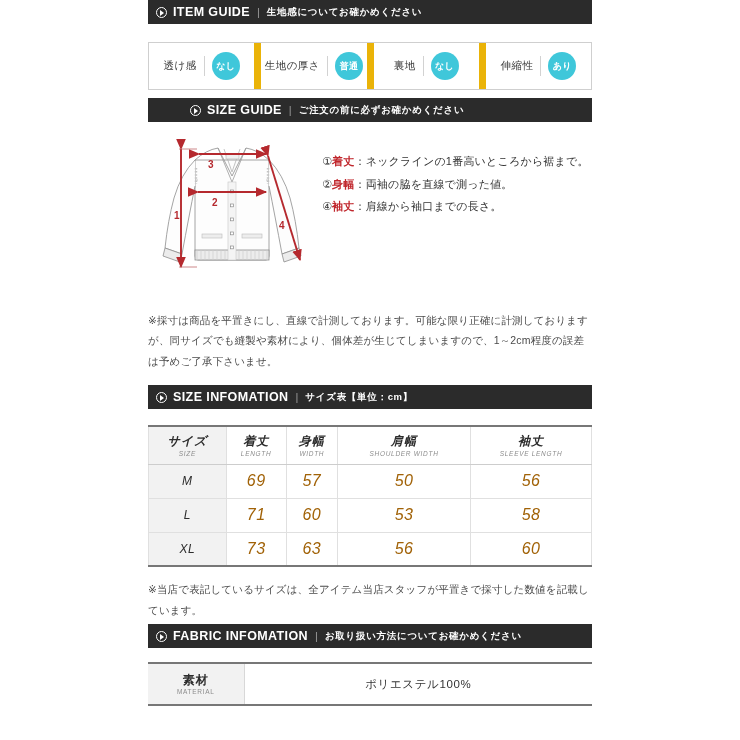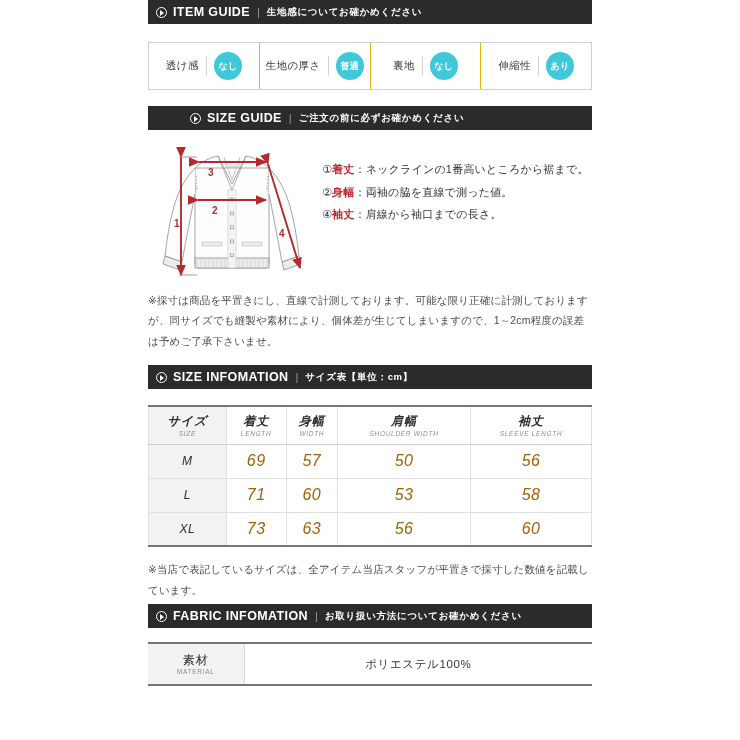--- a/index.html
+++ b/index.html
@@ -64,21 +64,21 @@
     width: 444px;
     height: 48px;
     border: 1px solid #cfcfcf;
     display: flex;
   }
   .feel-cell {
     flex: 1;
     display: flex;
     align-items: center;
     justify-content: center;
-    border-right: 1px solid #eab308;
+    border-right: 7px solid #eab308;
     gap: 7px;
   }
   .feel-cell:last-child { border-right: none; }
   .feel-label {
     font-size: 10.5px;
     color: #3a3a3a;
     letter-spacing: 0.5px;
     white-space: nowrap;
   }
   .feel-div {
@@ -99,20 +99,21 @@
     flex: none;
   }
 
   
   .note {
     font-size: 10.5px;
     line-height: 1.95;
     color: #4a4a4a;
     letter-spacing: 0.15px;
     width: 444px;
+    margin-top: 28px;
   }
   .note-a { margin-top: 13px; }
 
   
   .guide {
     margin-top: 14px;
     display: flex;
     width: 444px;
     height: 146px;
   }
@@ -193,21 +194,21 @@
   }
   .fab-key {
     width: 96px;
     background: #f2f2f2;
     text-align: center;
     border-right: 1px solid #d8d8d8;
   }
   .fab-jp {
     display: block;
     font-size: 12px;
-    font-weight: normal;
+    font-weight: bold;
     color: #2d2d2d;
     letter-spacing: 1px;
     line-height: 1.25;
   }
   .fab-en {
     display: block;
     font-size: 6.5px;
     color: #8c8c8c;
     letter-spacing: 0.7px;
   }
@@ -248,21 +249,21 @@
       <span class="badge">なし</span>
     </div>
     <div class="feel-cell">
       <span class="feel-label">伸縮性</span>
       <span class="feel-div"></span>
       <span class="badge">あり</span>
     </div>
   </div>
 
 
-  <div class="bar" style="margin-top:16px;padding-left:42px;">
+  <div class="bar" style="margin-top:8px;padding-left:42px;">
     <span class="circ"></span>
     <span class="en">SIZE GUIDE</span>
     <span class="pipe">|</span>
     <span class="jp">ご注文の前に必ずお確かめください</span>
   </div>
 
   <div class="guide">
     <div class="figure">
       <svg width="168" height="146" viewBox="0 0 168 146">
         <g fill="none" stroke="#8d8d8d" stroke-width="0.8">

